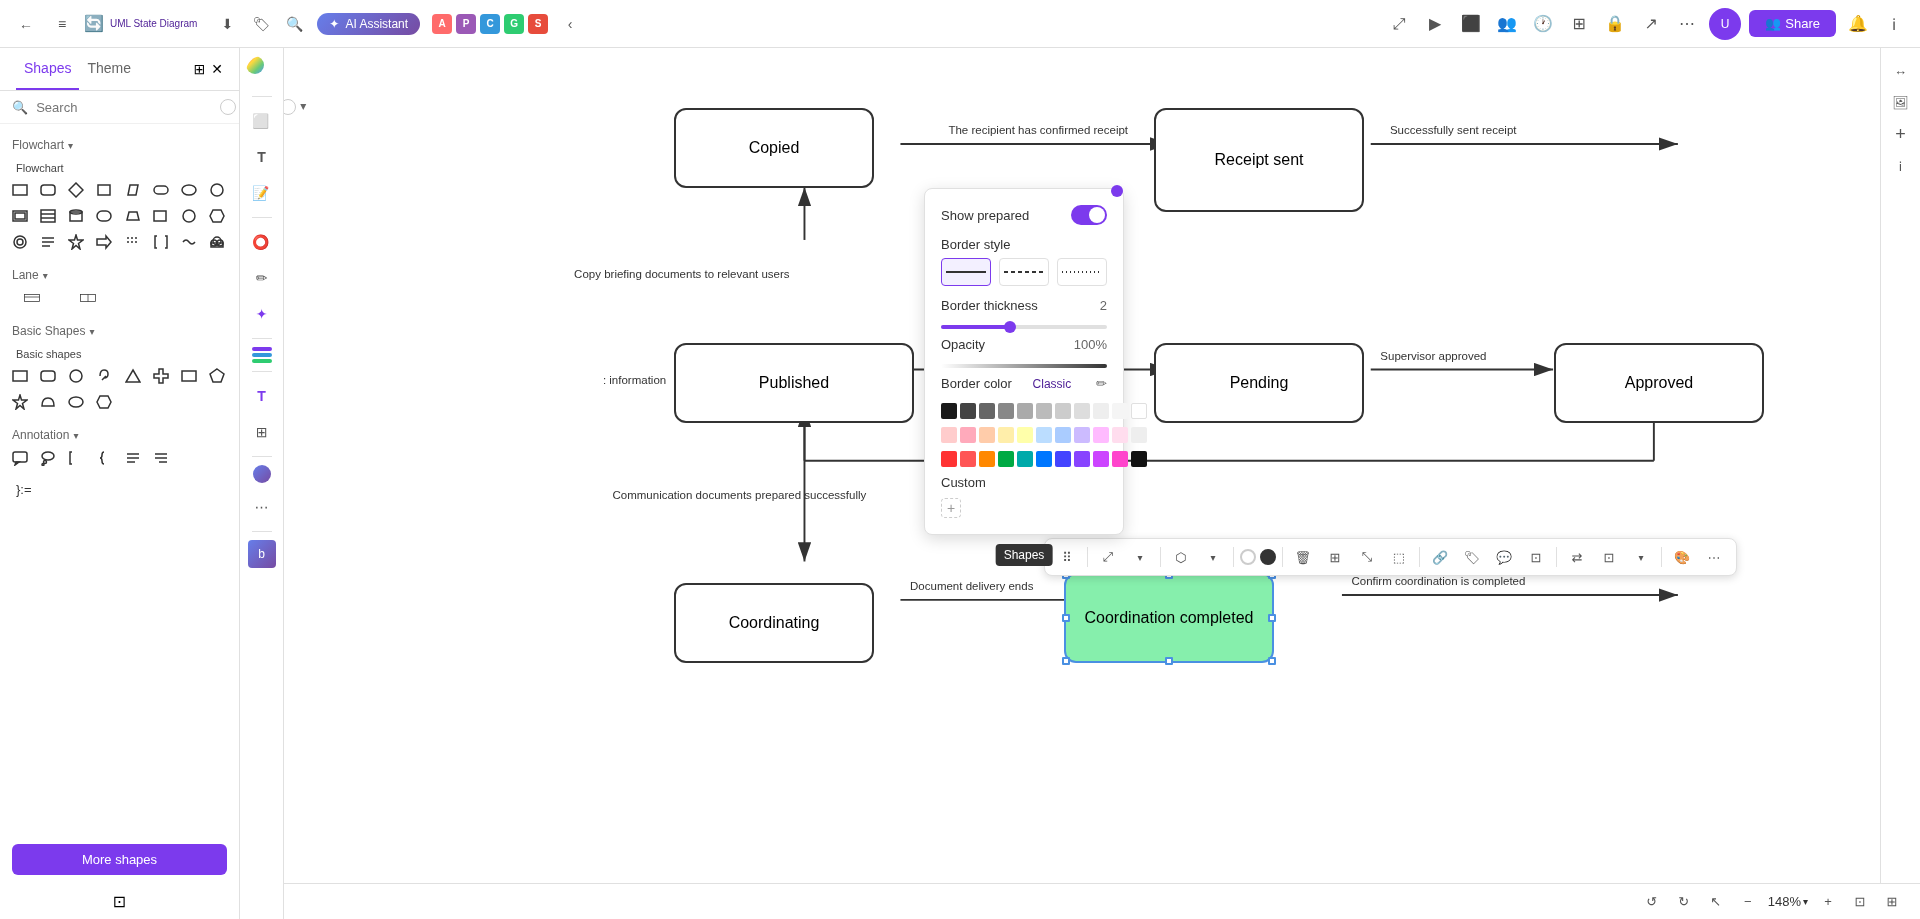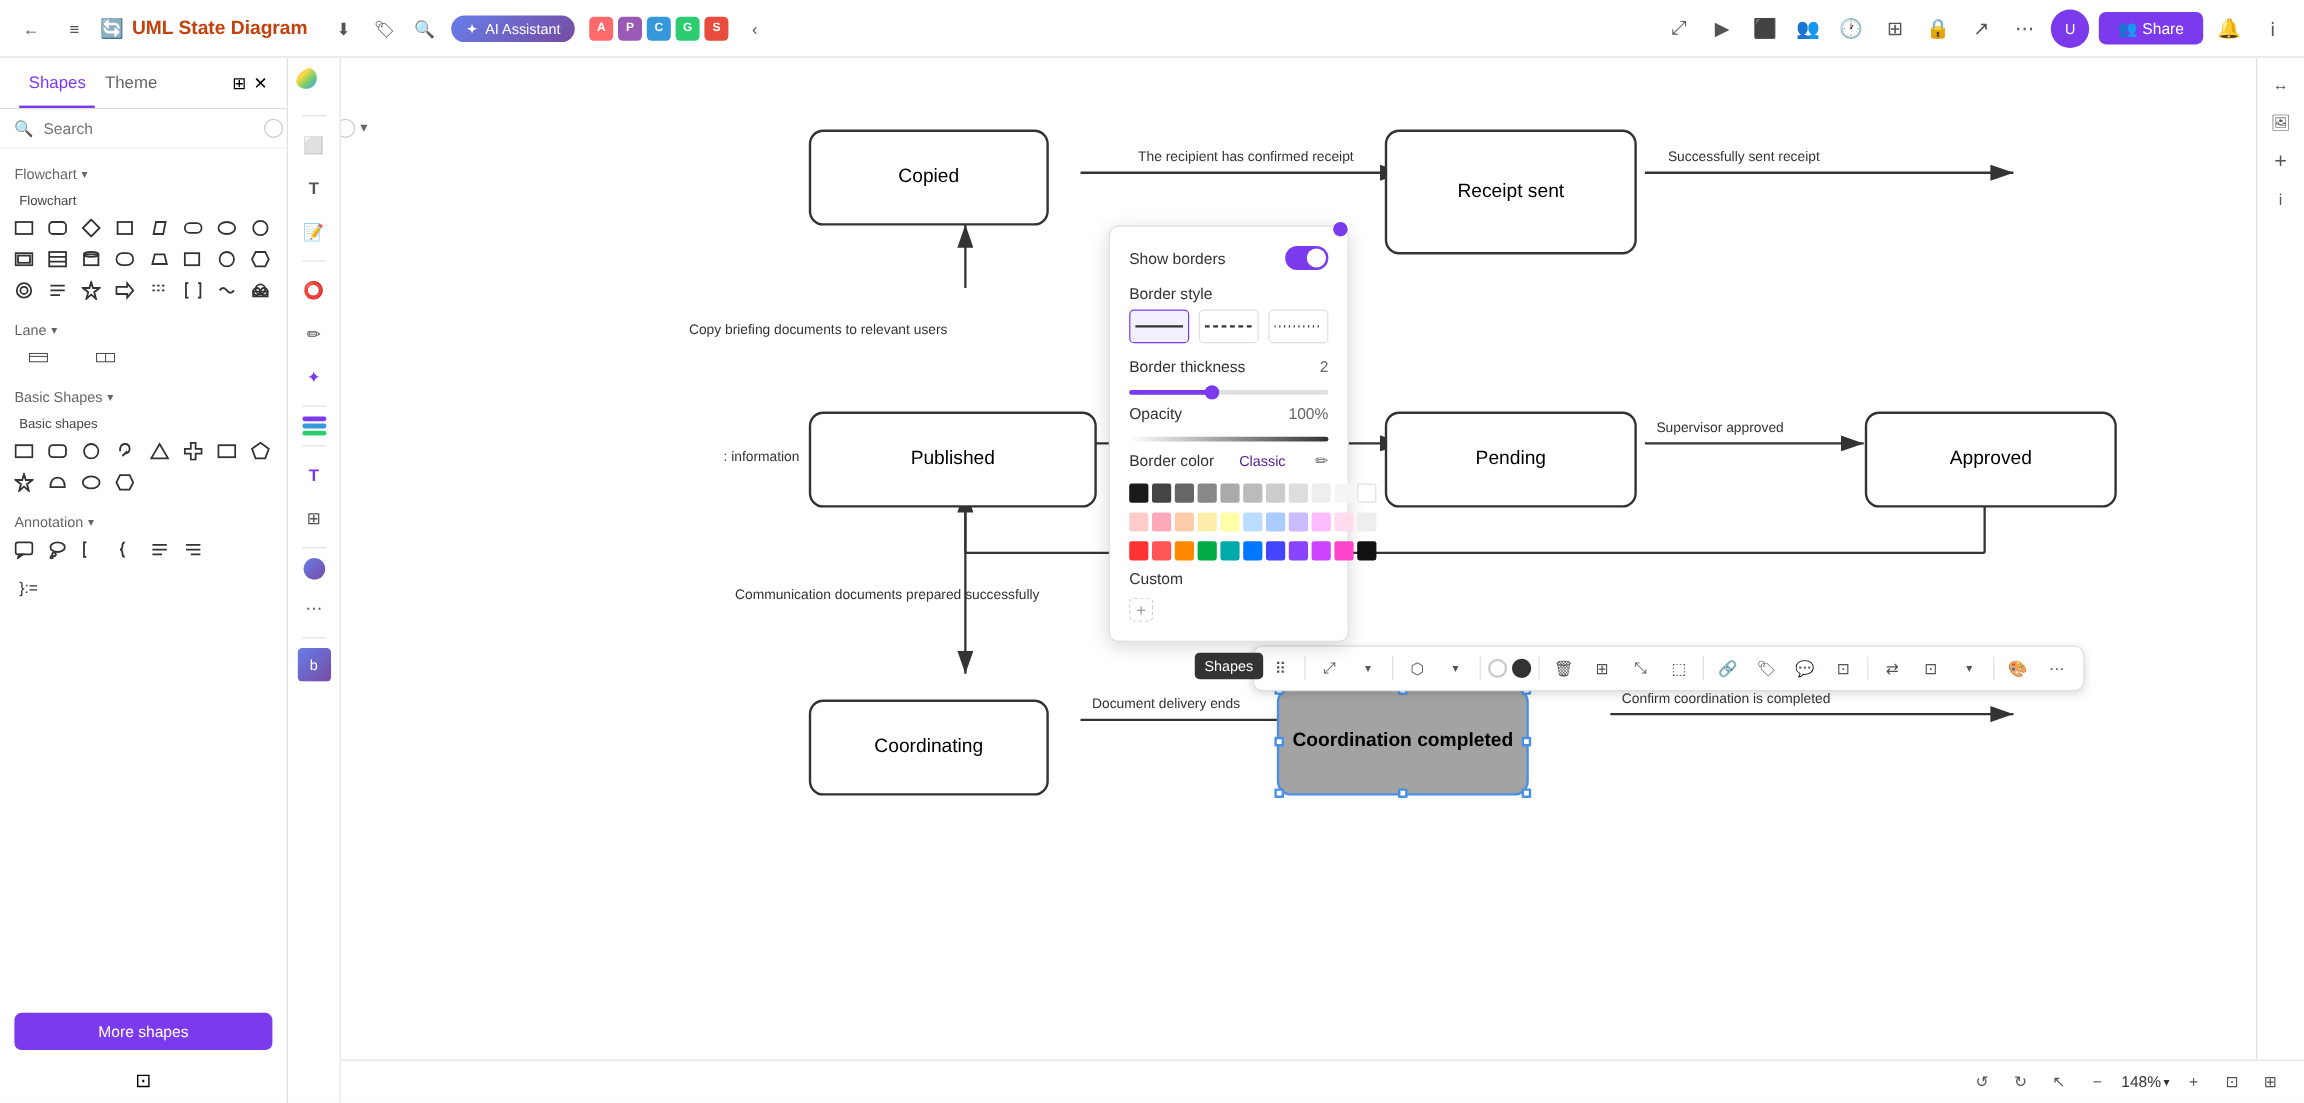--- a/index.html
+++ b/index.html
@@ -5,21 +5,21 @@
     * { box-sizing: border-box; margin: 0; padding: 0; }
     body { font-family: -apple-system, BlinkMacSystemFont, 'Segoe UI', sans-serif; background: #f0f0f0; overflow: hidden; width: 1920px; height: 919px; }
 
     
     .topbar {
       position: absolute; top: 0; left: 0; right: 0; height: 48px;
       background: #fff; border-bottom: 1px solid #e0e0e0;
       display: flex; align-items: center; padding: 0 12px; gap: 8px; z-index: 100;
     }
     .topbar-left { display: flex; align-items: center; gap: 8px; }
-    .topbar-title { font-size: 16px; font-weight: 700; color: #c2410c; }
+    .topbar-title { font-size: 10px; font-weight: 400; color: #4c1d95; }
     .topbar-icons { display: flex; align-items: center; gap: 6px; margin-left: 8px; }
     .topbar-icon-btn { width: 28px; height: 28px; display: flex; align-items: center; justify-content: center; cursor: pointer; border-radius: 4px; color: #555; font-size: 14px; }
     .ai-assistant-btn { display: flex; align-items: center; gap: 6px; padding: 4px 12px; background: linear-gradient(135deg, #667eea 0%, #764ba2 100%); color: white; border-radius: 20px; font-size: 12px; cursor: pointer; }
     .tab-icon { width: 20px; height: 20px; border-radius: 4px; display: flex; align-items: center; justify-content: center; font-size: 10px; font-weight: bold; cursor: pointer; }
     .topbar-right { display: flex; align-items: center; gap: 8px; margin-left: auto; }
     .share-btn { background: #7c3aed; color: white; border: none; padding: 6px 16px; border-radius: 6px; font-size: 13px; cursor: pointer; display: flex; align-items: center; gap: 4px; }
     .right-icon-btn { width: 28px; height: 28px; display: flex; align-items: center; justify-content: center; cursor: pointer; color: #555; font-size: 16px; border-radius: 4px; }
 
     
     .sidebar {
@@ -65,21 +65,21 @@
     }
     .bottom-btn { width: 24px; height: 24px; display: flex; align-items: center; justify-content: center; cursor: pointer; color: #555; font-size: 13px; border-radius: 4px; }
     .zoom-display { font-size: 13px; color: #333; cursor: pointer; display: flex; align-items: center; gap: 2px; }
 
     
     .node {
       position: absolute; border-radius: 12px; background: white;
       border: 2px solid #333; display: flex; align-items: center; justify-content: center;
       font-size: 16px; font-weight: 400; text-align: center; cursor: pointer;
     }
-    .node.selected { border-color: #4a90e2; background: #a3a3a3; font-weight: bold; }
+    .node.selected { border-color: #4a90e2; background: #86efac; }
 
     
     .diagram-svg { position: absolute; top: 0; left: 0; width: 100%; height: 100%; pointer-events: none; }
 
     
     .float-toolbar {
       position: absolute; bottom: 80px; left: 50%; transform: translateX(-50%);
       background: #fff; border: 1px solid #e0e0e0; border-radius: 8px;
       display: flex; align-items: center; padding: 4px 8px; gap: 4px;
       box-shadow: 0 2px 8px rgba(0,0,0,0.15); z-index: 200;
@@ -628,21 +628,21 @@
     <div class="float-btn">⇄</div>
     <div class="float-btn">⊡</div>
     <div class="float-btn" style="font-size:10px;">▾</div>
     <div class="float-separator"></div>
     <div class="float-btn" style="color:#7c3aed;">🎨</div>
     <div class="float-btn">⋯</div>
   </div>
 
   <div class="border-popup">
     <div class="popup-row">
-      <span class="popup-label">Show borders</span>
+      <span class="popup-label">Show prepared</span>
       <div class="toggle">
         <div class="toggle-knob"></div>
       </div>
     </div>
 
     <div class="popup-label" style="margin-bottom:6px;">Border style</div>
     <div class="border-styles">
       <div class="border-style-btn active">
         <svg width="40" height="4">
             <line x1="0" y1="2" x2="40" y2="2" stroke="#333" stroke-width="2"></line>

